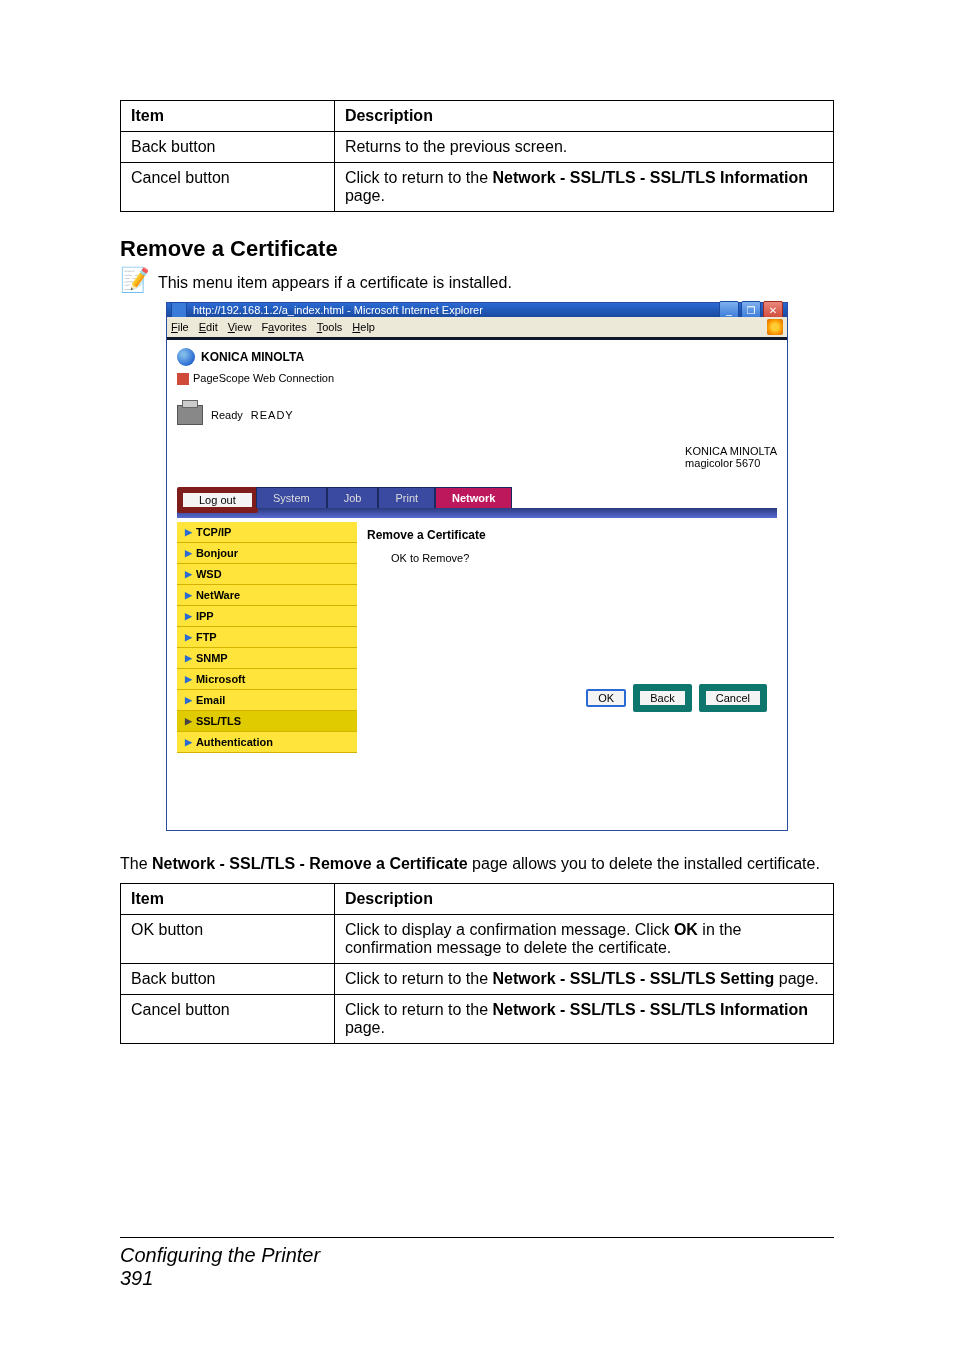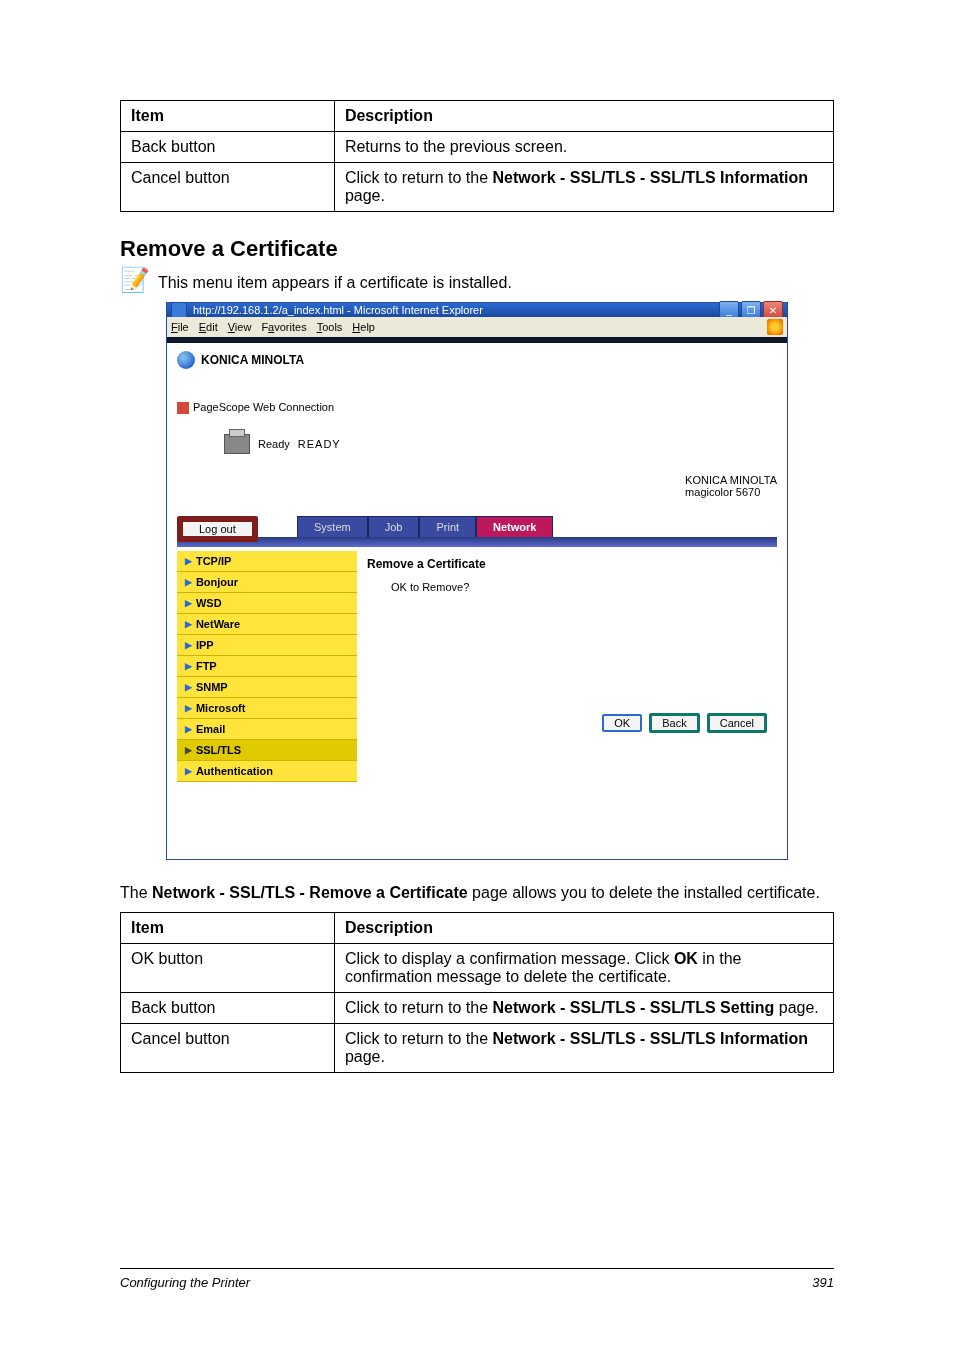--- a/index.html
+++ b/index.html
@@ -89,21 +89,21 @@
     align-items: center; justify-content: center;
     background: linear-gradient(#7fb1ef, #3a7ad8);
     border: 1px solid #1a4aa0;
     color: #fff;
     font-size: 10px;
     border-radius: 2px;
   }
   .ie-winbtns span.close { background: linear-gradient(#e9877b, #d04a3a); border-color: #a02a20; }
   .ie-menubar {
     background: #ece9d8;
-    border-bottom: 6px solid #0f172a;
+    border-bottom: 3px solid #0f172a;
     display: flex;
     align-items: center;
     height: 20px;
     padding: 0 4px;
     gap: 10px;
     color: #000;
     position: relative;
   }
   .ie-menubar span { text-decoration: none; }
   .ie-menubar span u { text-decoration: underline; }
@@ -142,34 +142,32 @@
   }
   .km-globe {
     width: 18px; height: 18px;
     border-radius: 50%;
     background: radial-gradient(circle at 35% 35%, #7fbbe9 10%, #2a6ad3 70%, #12305f 100%);
     display: inline-block;
   }
   .pagescope {
     font-size: 11px;
     color: #000;
-    margin-top: 26px;
   }
   .pagescope .ps-icon {
     display: inline-block; width: 12px; height: 12px;
     background: #d04a3a;
     margin-right: 4px;
     vertical-align: middle;
   }
   .status-col {
     display: flex;
     align-items: center;
     gap: 8px;
     width: 180px;
-    margin-left: 47px;
   }
   .printer-icon {
     width: 24px; height: 18px;
     background: #888;
     border: 1px solid #555;
     position: relative;
   }
   .printer-icon::before {
     content: "";
     position: absolute;
@@ -192,21 +190,21 @@
     background: #f4f4f4;
     padding: 1px 16px;
     font-size: 11px;
     margin-top: 4px;
     margin-bottom: 6px;
   }
   .tabs-row {
     display: flex;
     align-items: stretch;
     gap: 0;
-    margin-left: 120px;
+    margin-left: 79px;
     margin-top: -32px;
   }
   .tab {
     padding: 4px 16px;
     font-size: 11px;
     color: #dcdcdc;
     background: #3a4aa0;
     border: 1px solid #1a2a60;
     border-bottom: none;
   }
@@ -263,21 +261,21 @@
   .main-msg {
     font-size: 11px;
     margin-left: 24px;
   }
   .btn-row {
     text-align: right;
     margin-top: 120px;
   }
   .btn-row .ui-btn {
     display: inline-block;
-    border: 3px solid #0f766e;
+    border: 7px solid #0f766e;
     border-radius: 2px;
     background: #f4f4f4;
     padding: 1px 10px;
     font-size: 11px;
     margin-left: 4px;
   }
   .btn-row .ui-btn.ok {
     border: 2px solid #2a6ad3;
   }
   .para {
@@ -290,22 +288,23 @@
     bottom: 60px;
   }
   .footer hr {
     border: none;
     border-top: 1px solid #000;
     margin: 0 0 6px 0;
   }
   .footer-row {
     display: flex;
     justify-content: space-between;
-    font-size: 13px;
+    font-size: 20px;
     font-style: italic;
+    flex-direction: column;
   }
   .footer-row .pagenum { font-style: italic; }
 </style>
 </head>
 <body>
 
 <div class="page">
 
   <table class="doc-table">
     <tbody>

